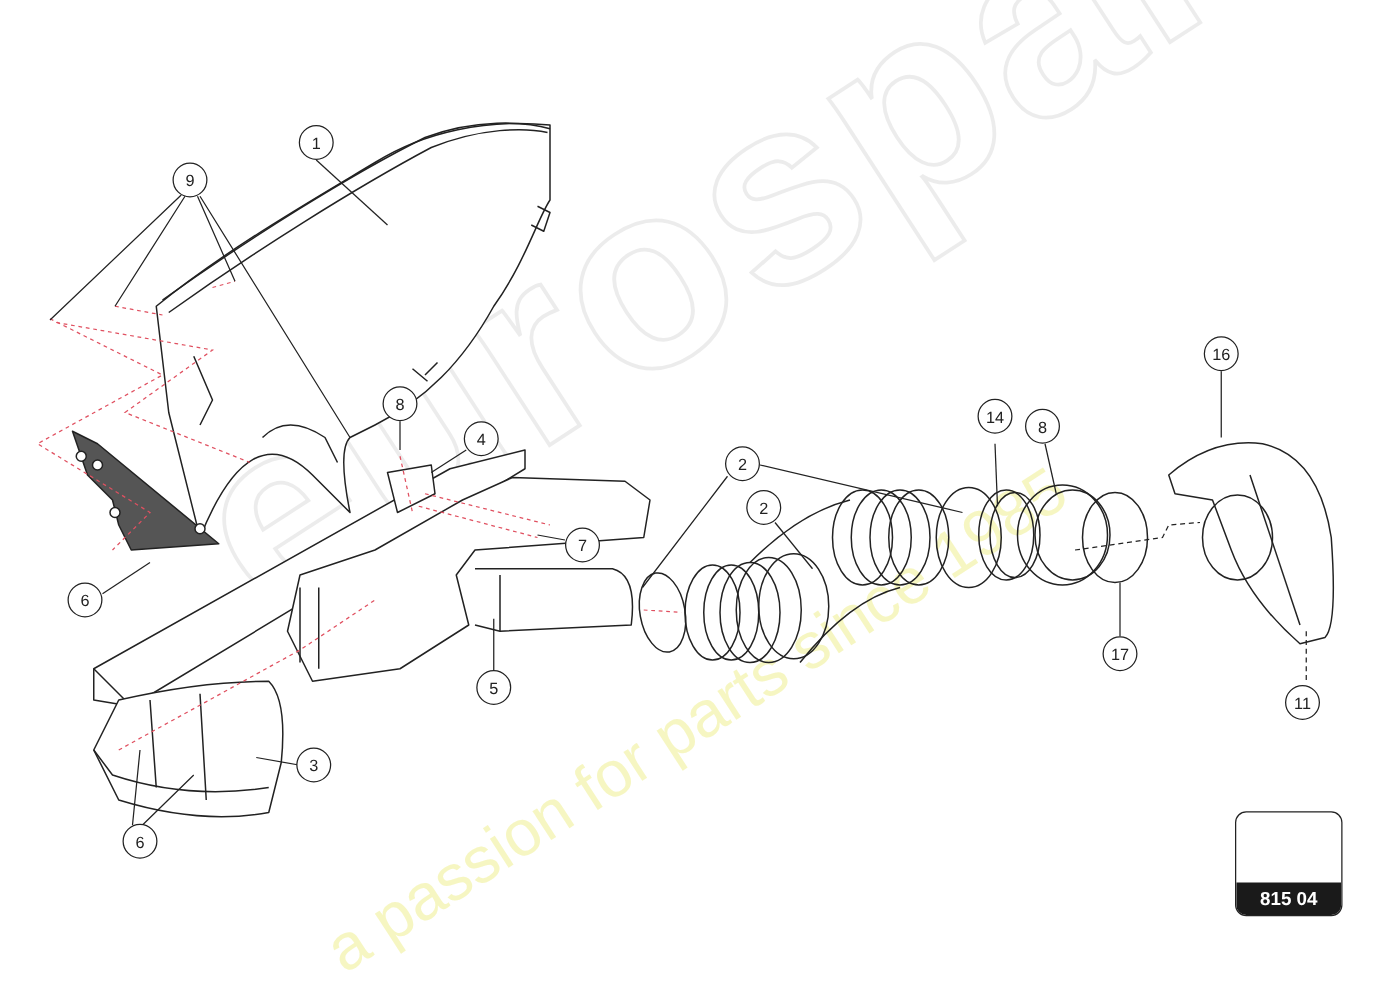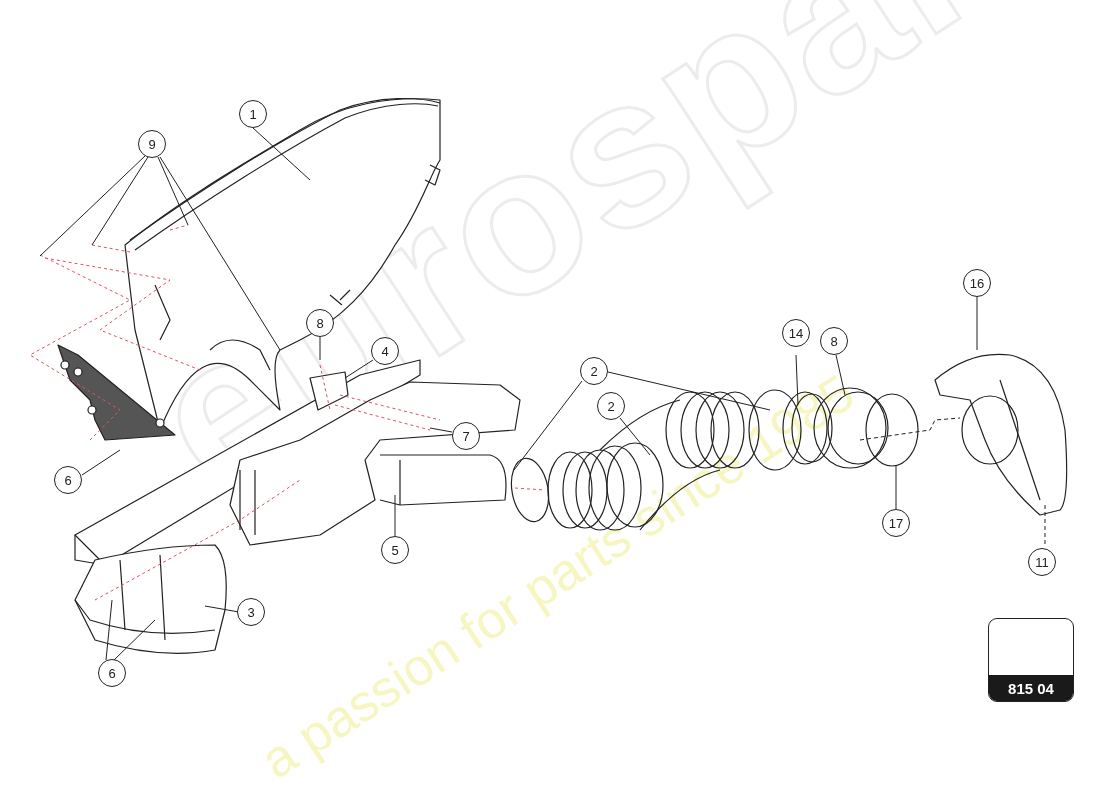--- a/index.html
+++ b/index.html
@@ -1,19 +1,19 @@
 <!DOCTYPE html>
 <html><head>
 <meta charset="utf-8">
 <style>
   html, body { margin:0; padding:0; background:#ffffff; }
   body { width:1100px; height:800px; position:relative; overflow:hidden; font-family:"Liberation Sans", sans-serif; }
   #diagram { position:absolute; left:0; top:0; width:1100px; height:800px; }
   .callout { position:absolute; width:28px; height:28px; margin-left:-14px; margin-top:-14px; border:1.3px solid #222; border-radius:50%; background:#fff; display:flex; align-items:center; justify-content:center; font-size:13px; color:#222; box-sizing:border-box; }
-  .ref-box { position:absolute; left:988px; top:618px; width:86px; height:84px; border:1.3px solid #222; border-radius:9px; background:#fff; overflow:hidden; box-sizing:border-box; }
+  .ref-box { position:absolute; left:988px; top:649px; width:86px; height:84px; border:1.3px solid #222; border-radius:9px; background:#fff; overflow:hidden; box-sizing:border-box; }
   .ref-box .ref-label { position:absolute; left:0; right:0; bottom:0; height:26px; background:#1a1a1a; color:#fff; font-weight:bold; font-size:15px; display:flex; align-items:center; justify-content:center; }
   .wm-text { position:absolute; font-family:"Liberation Sans", sans-serif; pointer-events:none; }
   .wm-brand { left:110px; top:340px; font-size:210px; font-weight:bold; color:transparent; -webkit-text-stroke:3px rgba(200,200,200,0.35); transform:rotate(-33deg); transform-origin:left top; letter-spacing:4px; white-space:nowrap; }
   .wm-tag { left:250px; top:740px; font-size:52px; color:rgba(235,235,120,0.45); transform:rotate(-33deg); transform-origin:left top; white-space:nowrap; }
 </style>
 </head>
 <body>
 
 <div class="wm-text wm-brand">eurospares</div>
 <div class="wm-text wm-tag">a passion for parts since 1985</div>

